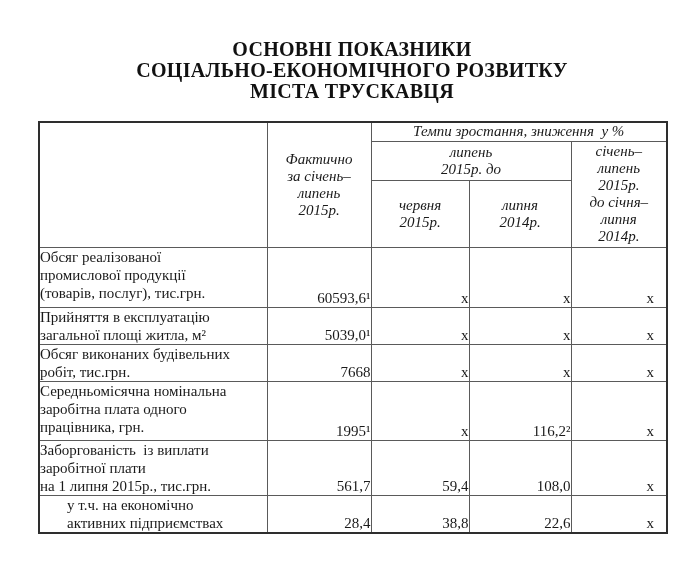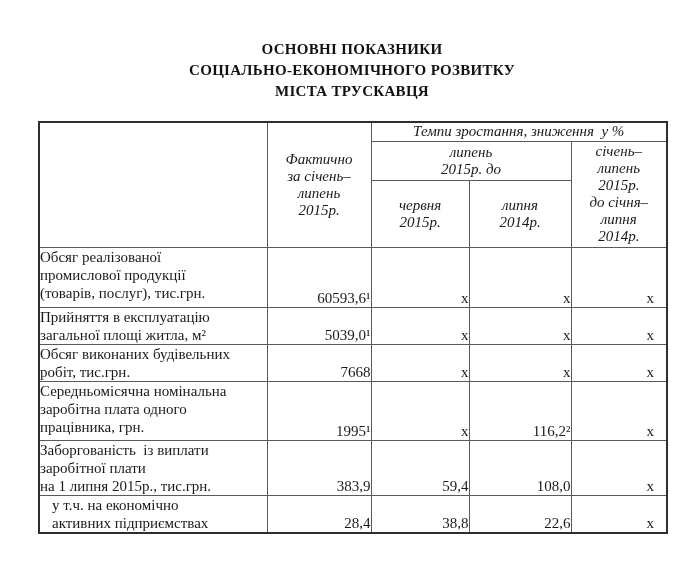--- a/index.html
+++ b/index.html
@@ -18,21 +18,21 @@
     height: 584px;
     background: #ffffff;
   }
   .doc-title {
     position: absolute;
     left: 38px;
     top: 39px;
     width: 628px;
     text-align: center;
     font-weight: bold;
-    font-size: 15px;
+    font-size: 20px;
     line-height: 21px;
     letter-spacing: 0.3px;
     white-space: pre-line;
     color: #111111;
   }
   table.indicators {
     position: absolute;
     left: 38px;
     top: 121px;
     width: 628px;
@@ -60,21 +60,21 @@
   tr.hrowB { height: 39px; }
   tr.hrowC { height: 67px; }
   .label-cell {
     text-align: left;
     vertical-align: top;
     white-space: pre-wrap;
     line-height: 18px;
     padding: 1px 4px 2px 7px;
   }
   .label-cell.indent {
-    padding-left: 12px;
+    padding-left: 27px;
   }
   .value-cell {
     text-align: right;
     vertical-align: bottom;
     line-height: 18px;
     padding: 0 8px 3px 2px;
   }
   .value-cell.col5 {
     padding-right: 12px;
   }
@@ -160,21 +160,21 @@
 працівника, грн.</td>
           <td class="value-cell col2">1995¹</td>
           <td class="value-cell col3">х</td>
           <td class="value-cell col4">116,2²</td>
           <td class="value-cell col5">х</td>
         </tr>
         <tr>
           <td class="label-cell">Заборгованість  із виплати
 заробітної плати
 на 1 липня 2015р., тис.грн.</td>
-          <td class="value-cell col2">383,9</td>
+          <td class="value-cell col2">561,7</td>
           <td class="value-cell col3">59,4</td>
           <td class="value-cell col4">108,0</td>
           <td class="value-cell col5">х</td>
         </tr>
         <tr>
           <td class="label-cell indent">у т.ч. на економічно
 активних підприємствах</td>
           <td class="value-cell col2">28,4</td>
           <td class="value-cell col3">38,8</td>
           <td class="value-cell col4">22,6</td>

